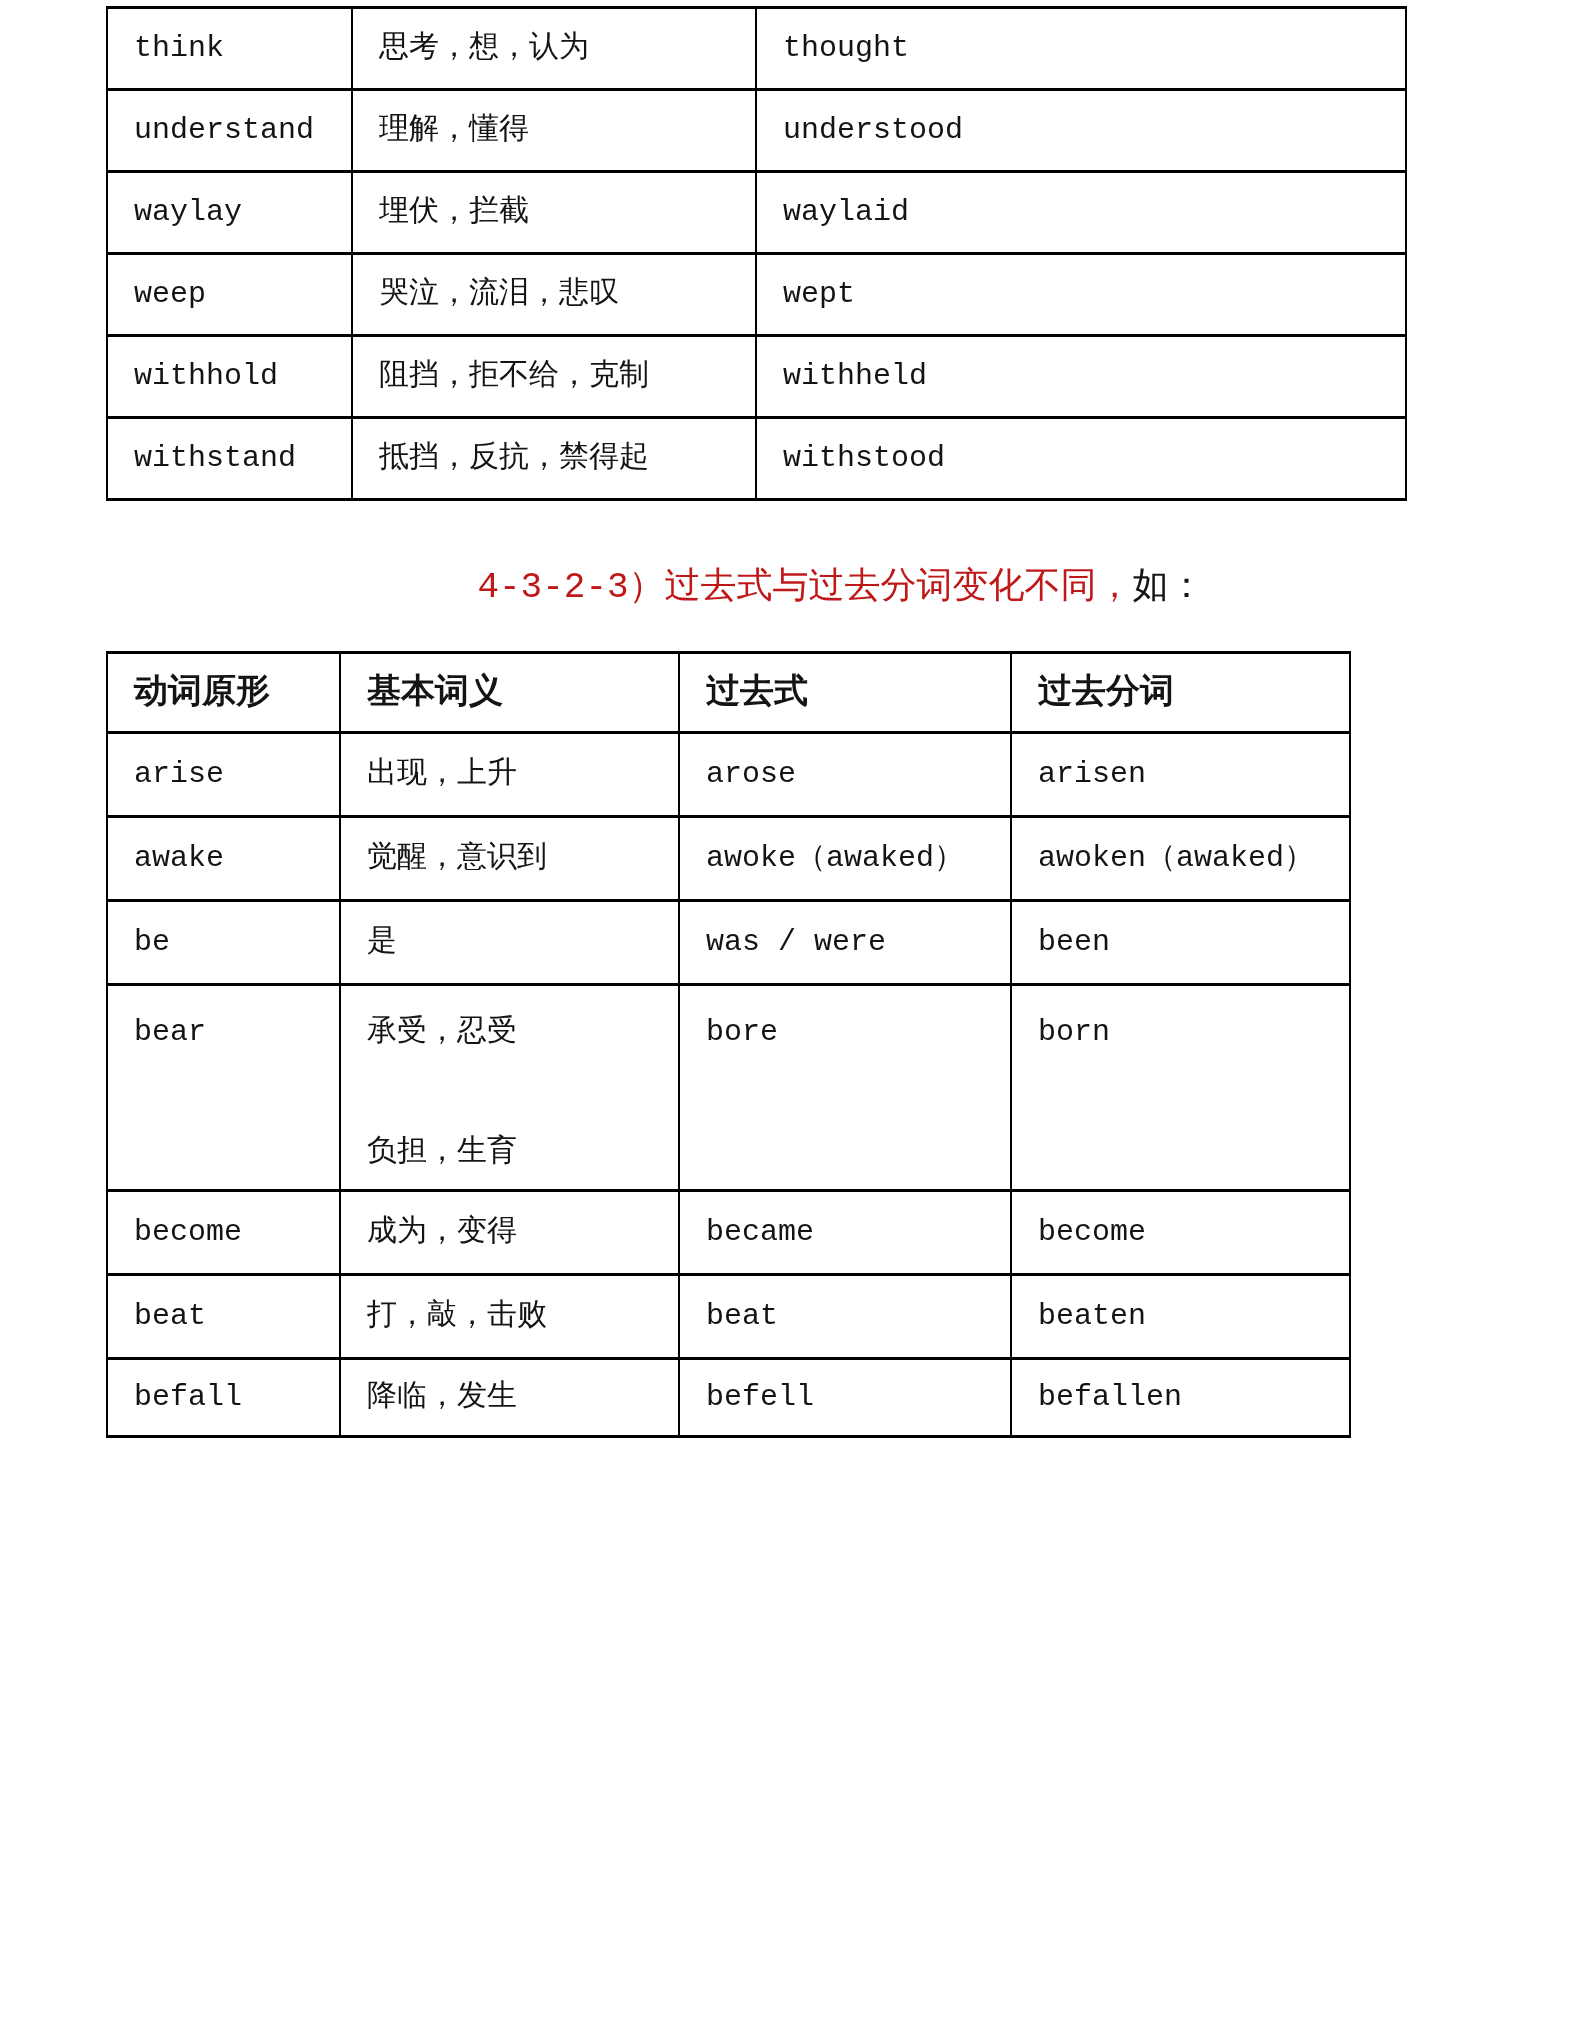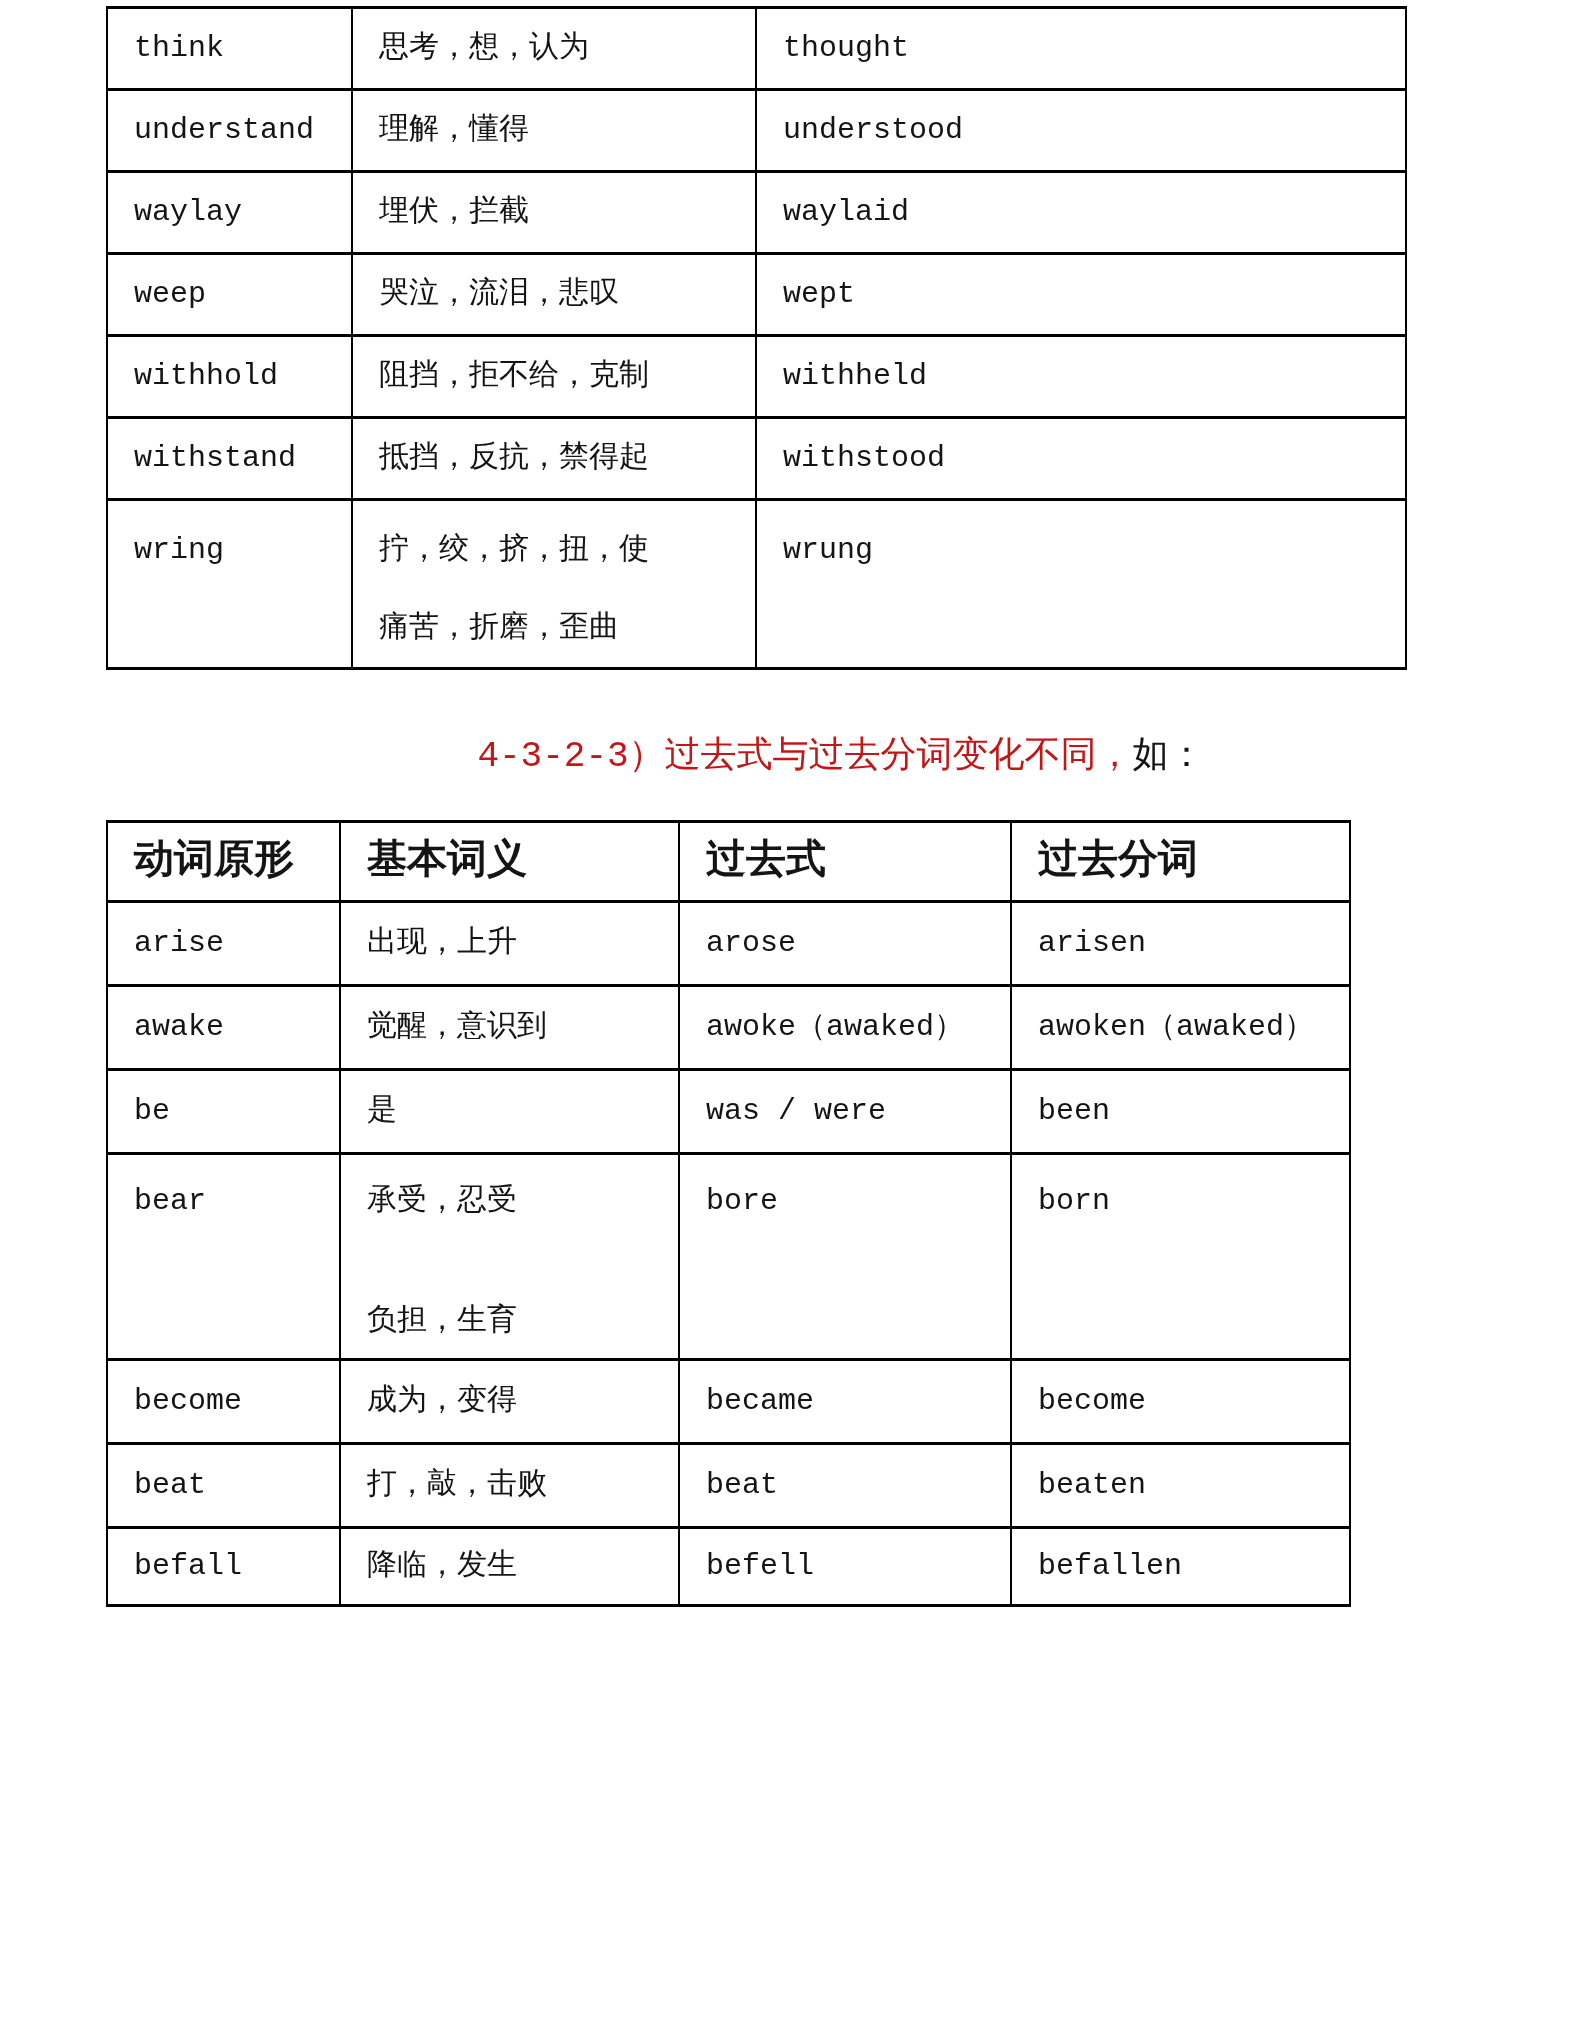--- a/index.html
+++ b/index.html
@@ -30,21 +30,21 @@
     padding: 0 8px 0 26px;
     font-size: 30px;
     text-align: left;
     vertical-align: middle;
     white-space: pre-line;
     line-height: 1.25;
     overflow: hidden;
   }
   table.verb-table th {
     font-weight: 700;
-    font-size: 40px;
+    font-size: 34px;
   }
   
   .table1 { width: 1299px; }
   .table1 col:nth-child(1) { width: 245px; }
   .table1 col:nth-child(2) { width: 404px; }
   .table1 col:nth-child(3) { width: 650px; }
   .table1 tbody tr { height: 82px; }
   .table1 tbody tr.multiline { height: 168px; }
   .table1 tbody tr.multiline td {
     vertical-align: top;
@@ -112,26 +112,20 @@
         <tr>
           <td>withhold</td>
           <td>阻挡，拒不给，克制</td>
           <td>withheld</td>
         </tr>
         <tr>
           <td>withstand</td>
           <td>抵挡，反抗，禁得起</td>
           <td>withstood</td>
         </tr>
-        <tr class="multiline">
-          <td>wring</td>
-          <td>拧，绞，挤，扭，使
-痛苦，折磨，歪曲</td>
-          <td>wrung</td>
-        </tr>
       </tbody>
   </table>
 
   <p class="section-heading"><span class="red-part">4-3-2-3）过去式与过去分词变化不同，</span><span class="black-part">如：</span></p>
 
   <table class="verb-table table2">
     <colgroup>
         <col>
         <col>
         <col>

